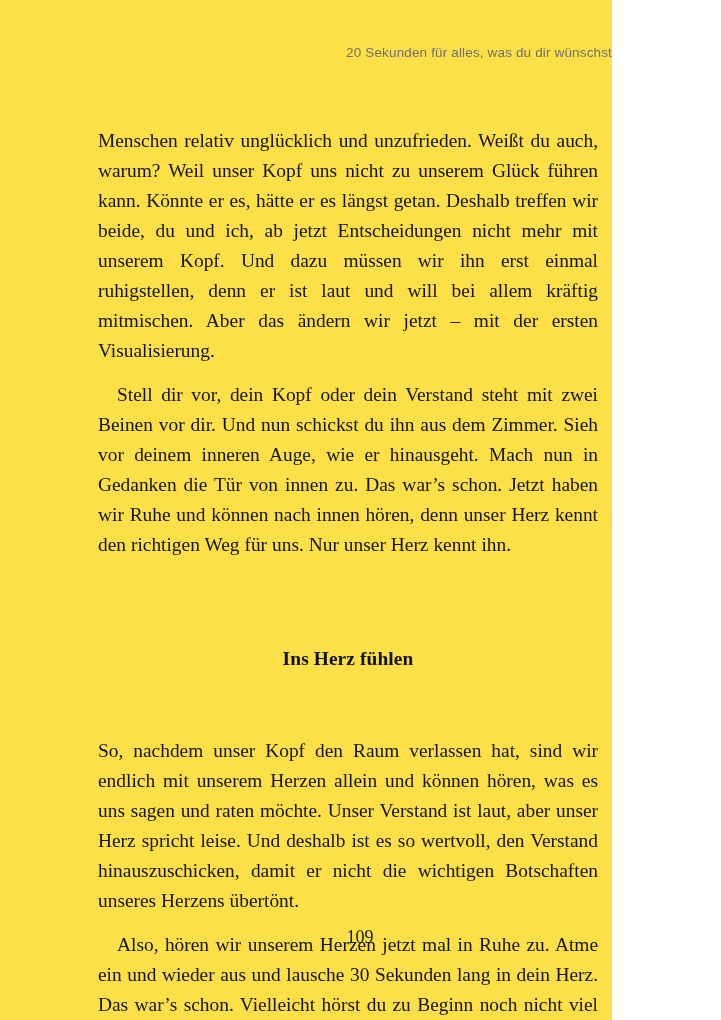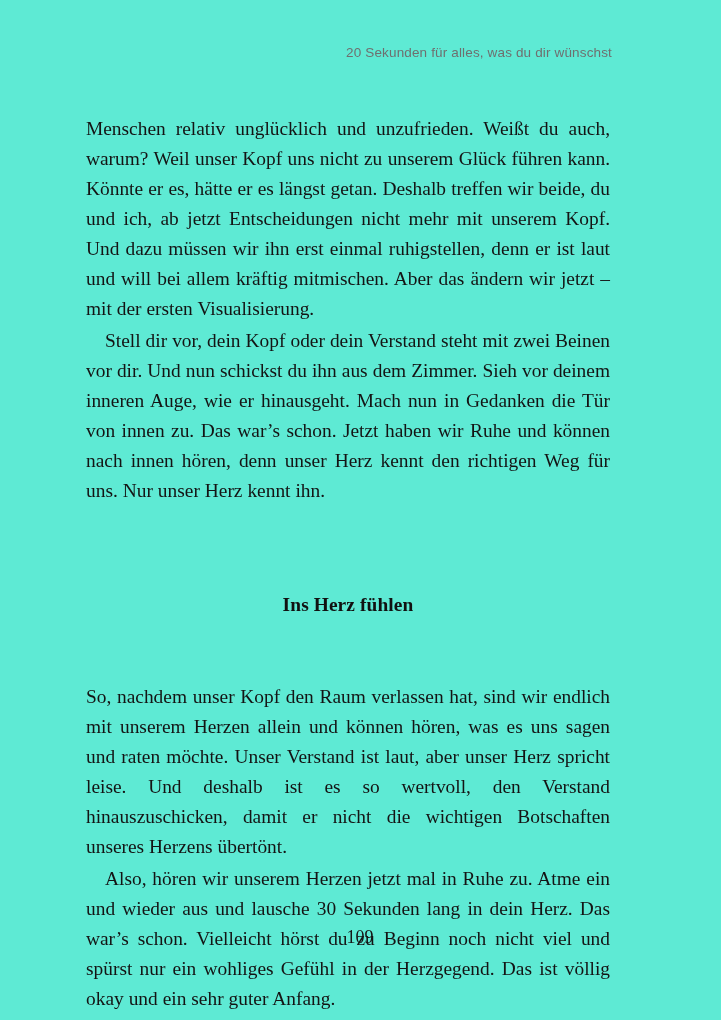--- a/index.html
+++ b/index.html
@@ -3,23 +3,23 @@
 <meta charset="utf-8">
 <style>
   html, body {
     margin: 0;
     padding: 0;
     background: #ffffff;
   }
 
   .page {
     position: relative;
-    width: 721px;
+    width: 612px;
     height: 1020px;
-    background: #5eead4;
+    background: #fde047;
     overflow: hidden;
     font-family: "Liberation Serif", "DejaVu Serif", serif;
     color: #111111;
     text-decoration: underline;
   }
 
   
   .running-head {
     position: absolute;
     top: 45px;
@@ -35,38 +35,38 @@
 
   
   .textblock {
     position: absolute;
     left: 84px;
     top: 112px;
     width: 528px;            
   }
 
   .para {
-    margin: 2px;
+    margin: 14px;
     font-size: 19.4px;
     line-height: 30px;
     text-align: justify;
     text-justify: inter-word;
     -webkit-hyphens: none;
     hyphens: none;
     color: #141414;
     word-spacing: 0.1px;
   }
 
   .para.indent {
     text-indent: 19px;
   }
 
   
   .section-heading {
-    margin: 12px;
+    margin: 0;
     font-size: 19.4px;
     line-height: 30px;
     font-weight: bold;
     text-align: center;
     color: #111111;
     letter-spacing: 0.1px;
   }
 
   .gap-before-heading { height: 70px; }
   .gap-after-heading  { height: 48px; }

